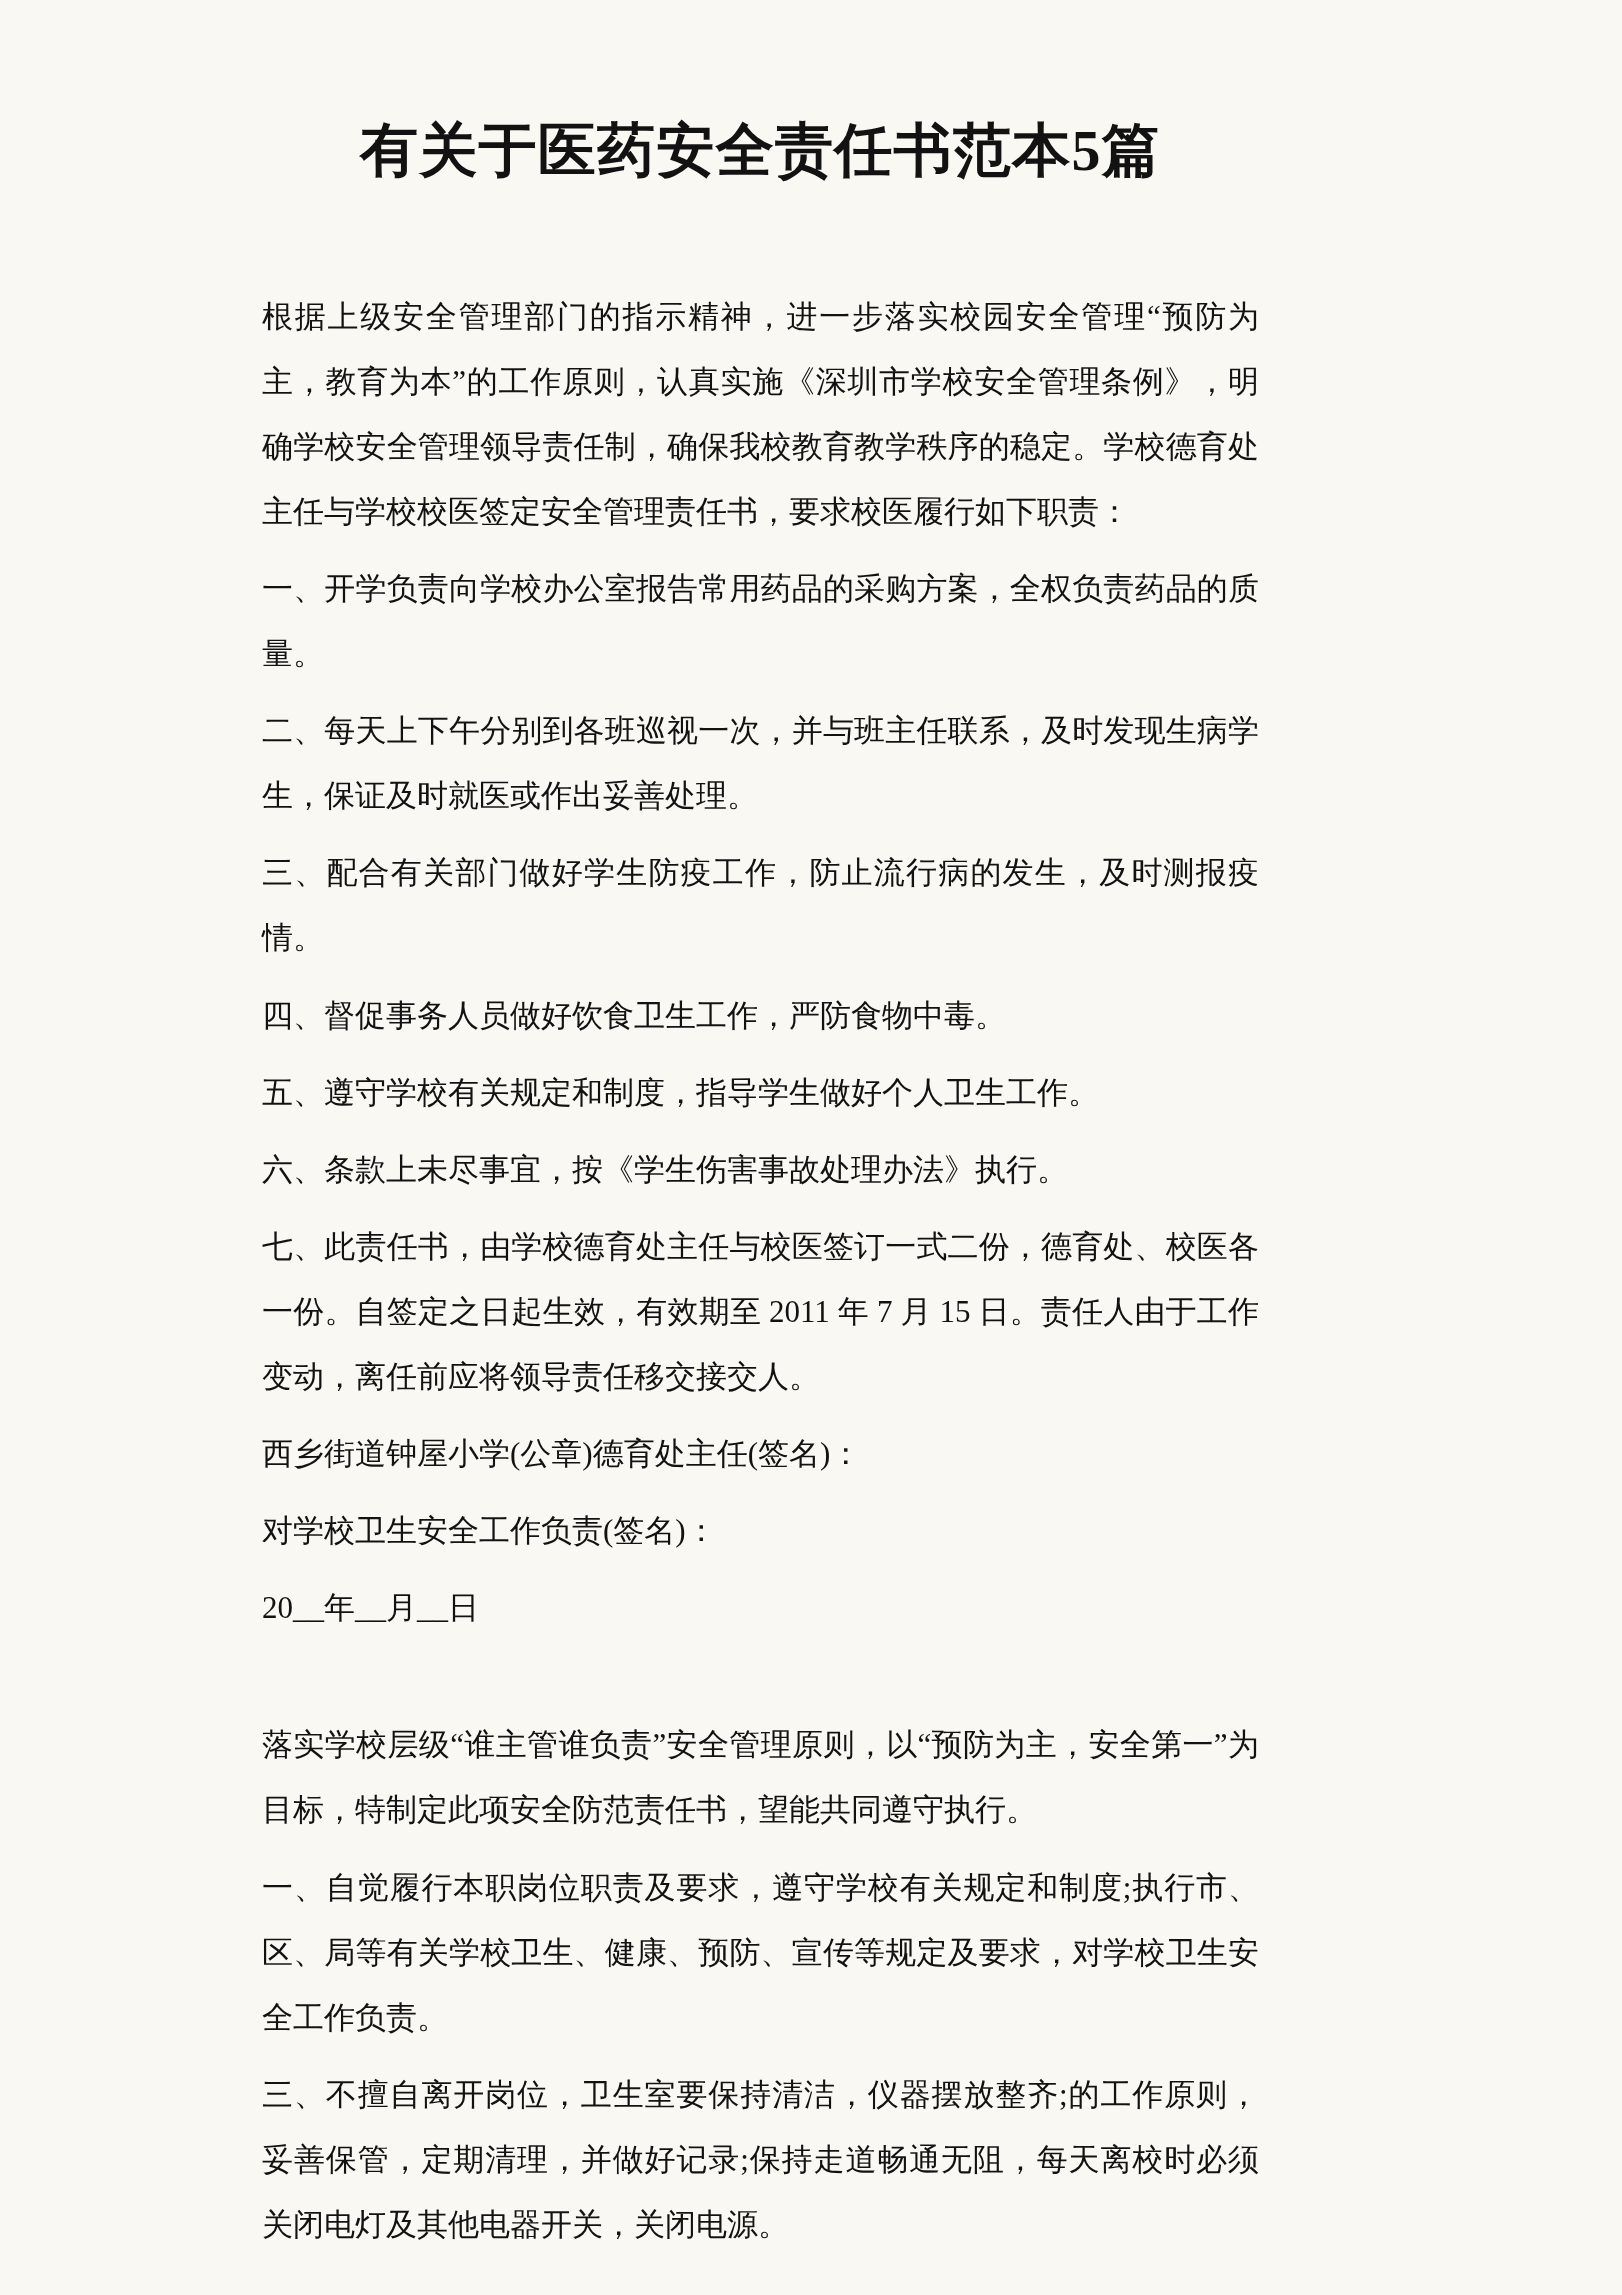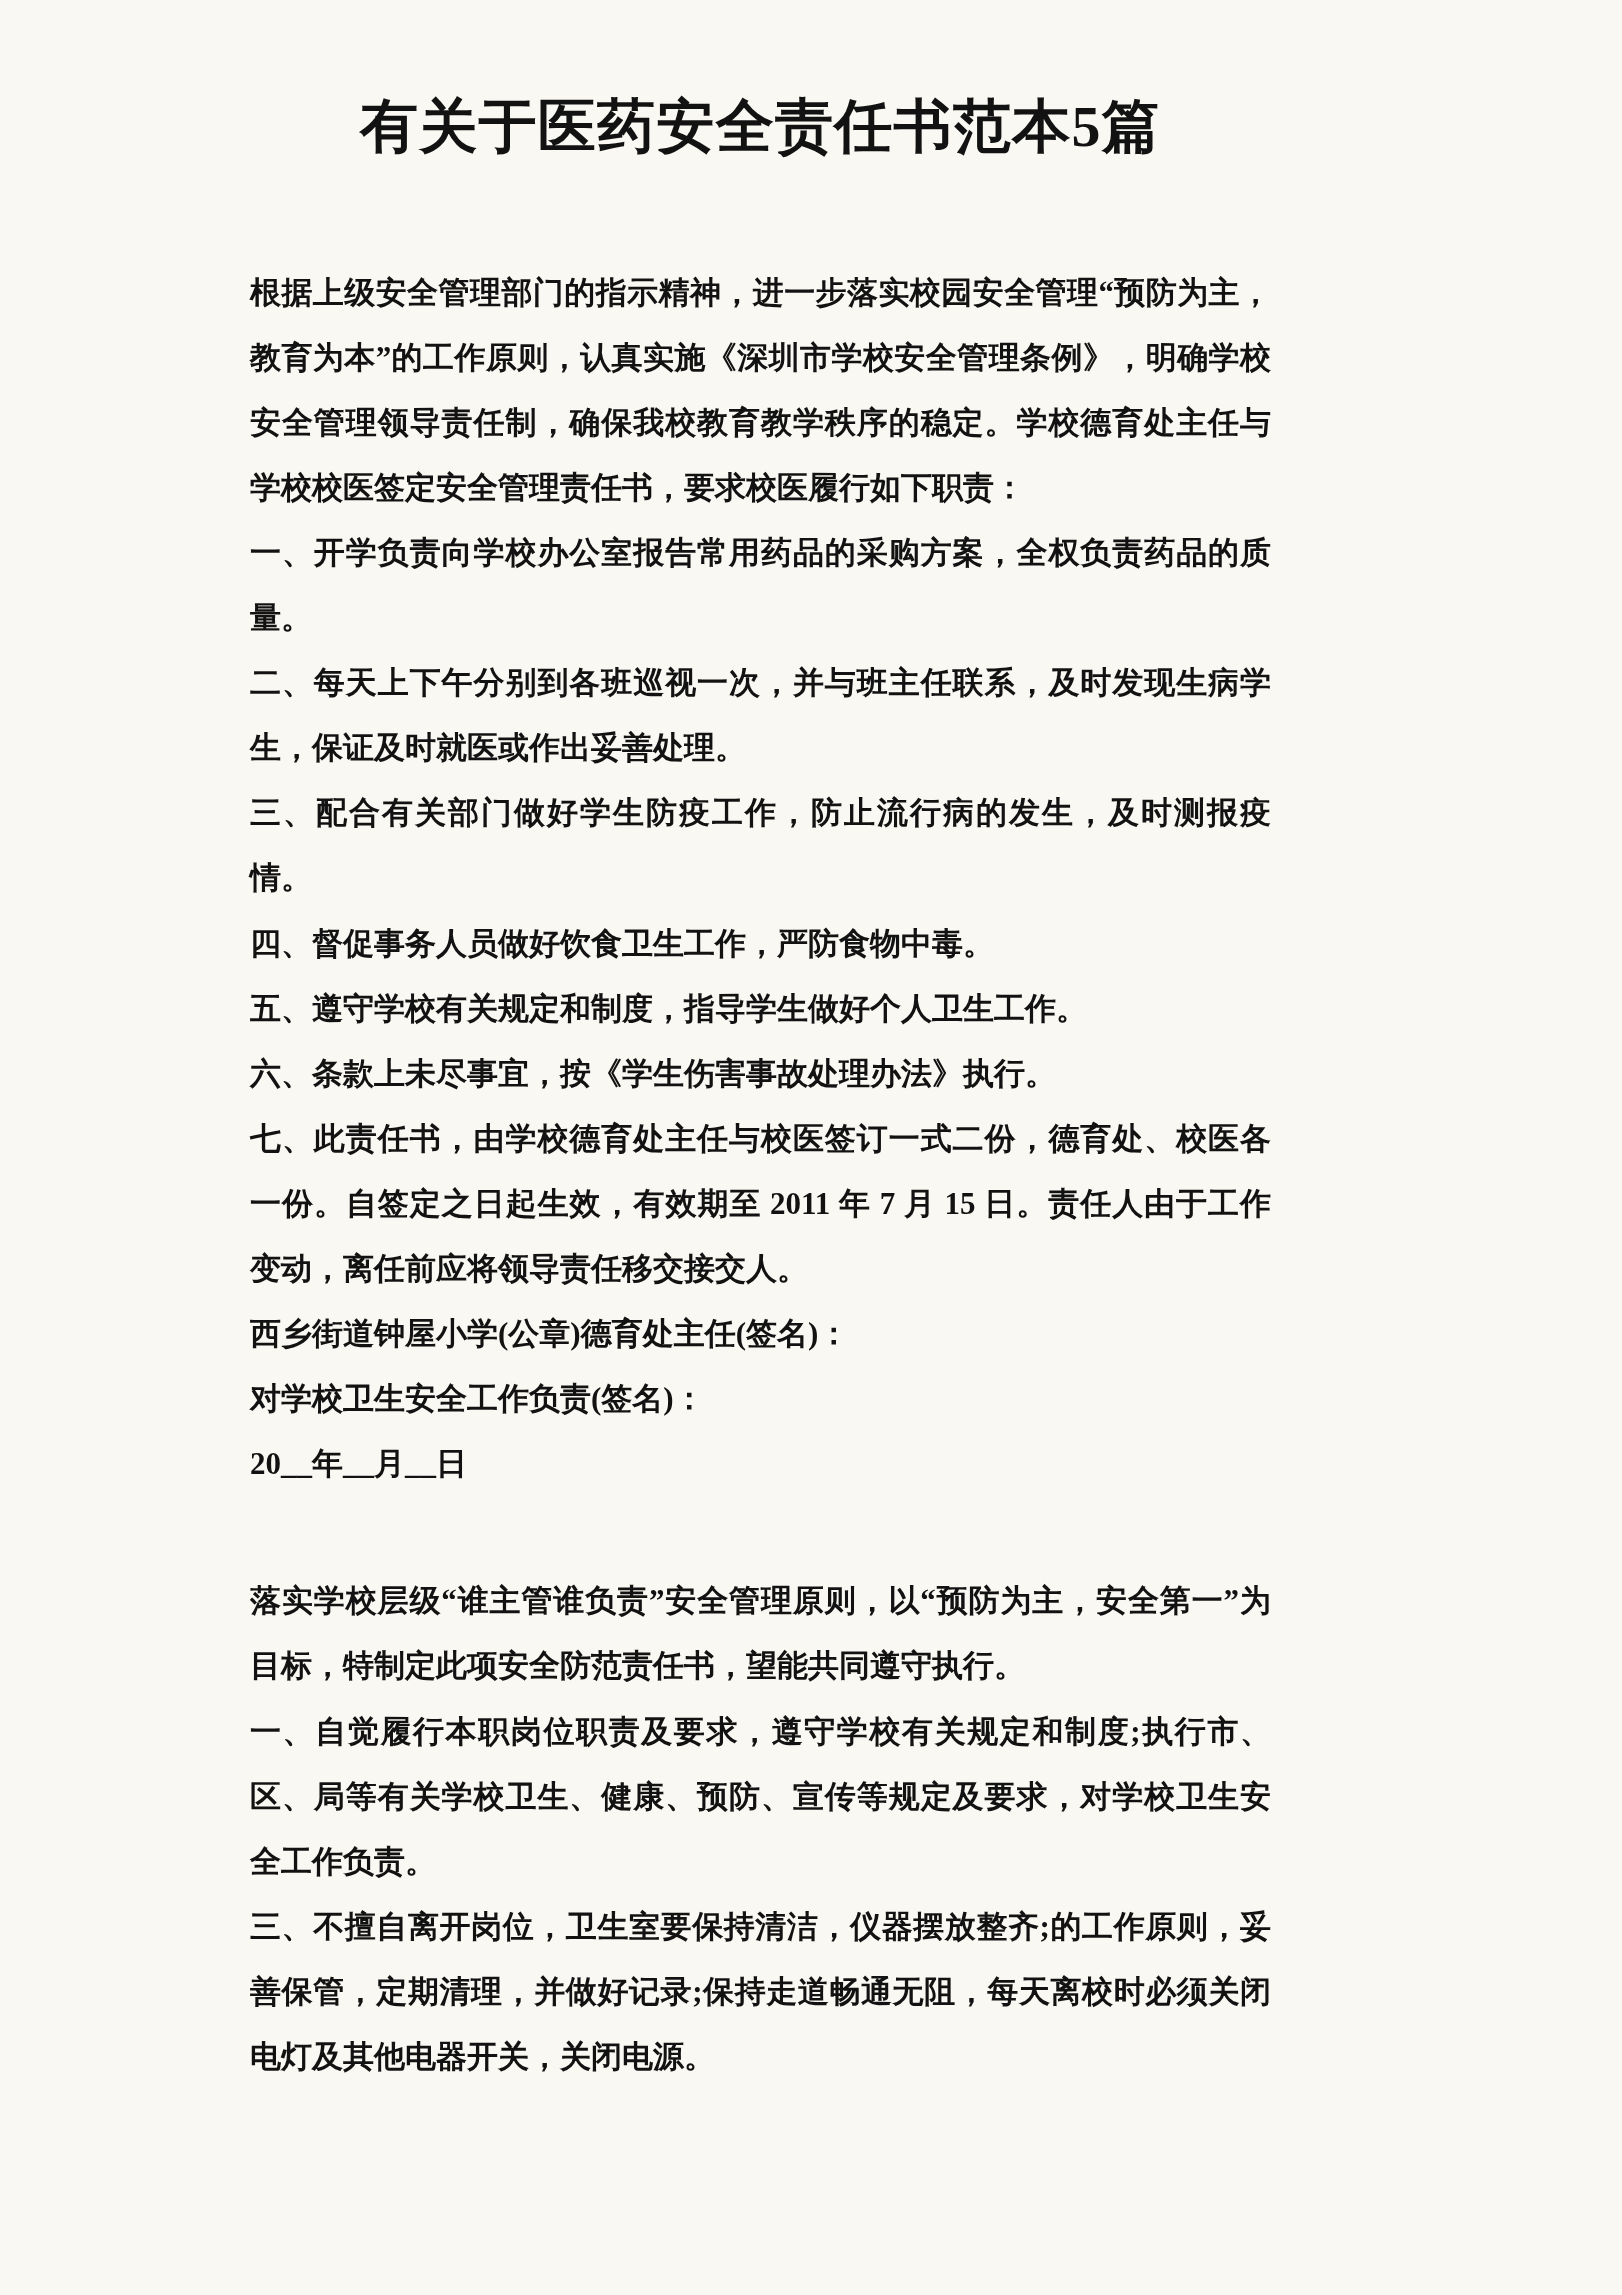--- a/index.html
+++ b/index.html
@@ -10,38 +10,37 @@
     width: 1623px;
     height: 2295px;
     background: #faf8f2;
     font-family: "Liberation Serif", "DejaVu Serif", serif;
     color: #121212;
   }
   .page {
     box-sizing: border-box;
     width: 1521px;
     height: 2295px;
-    padding: 92px 250px 131px 250px;
+    padding: 116px 250px 131px 250px;
   }
   .title {
     margin: 0 0 98px 0;
     text-align: center;
     font-size: 58px;
     font-weight: bold;
     letter-spacing: 1.3px;
     line-height: 1.2;
   }
   .content p {
-    margin: 0;
+    margin: 12px;
     font-size: 31px;
     line-height: 2.1;
     text-align: justify;
     text-justify: inter-ideograph;
     word-break: break-all;
-    font-weight: bold;
   }
   .content p.section-gap {
     margin-top: 72px;
   }
 </style>
 </head>
 <body>
 
 <div class="page">
   <h1 class="title">有关于医药安全责任书范本5篇</h1>

